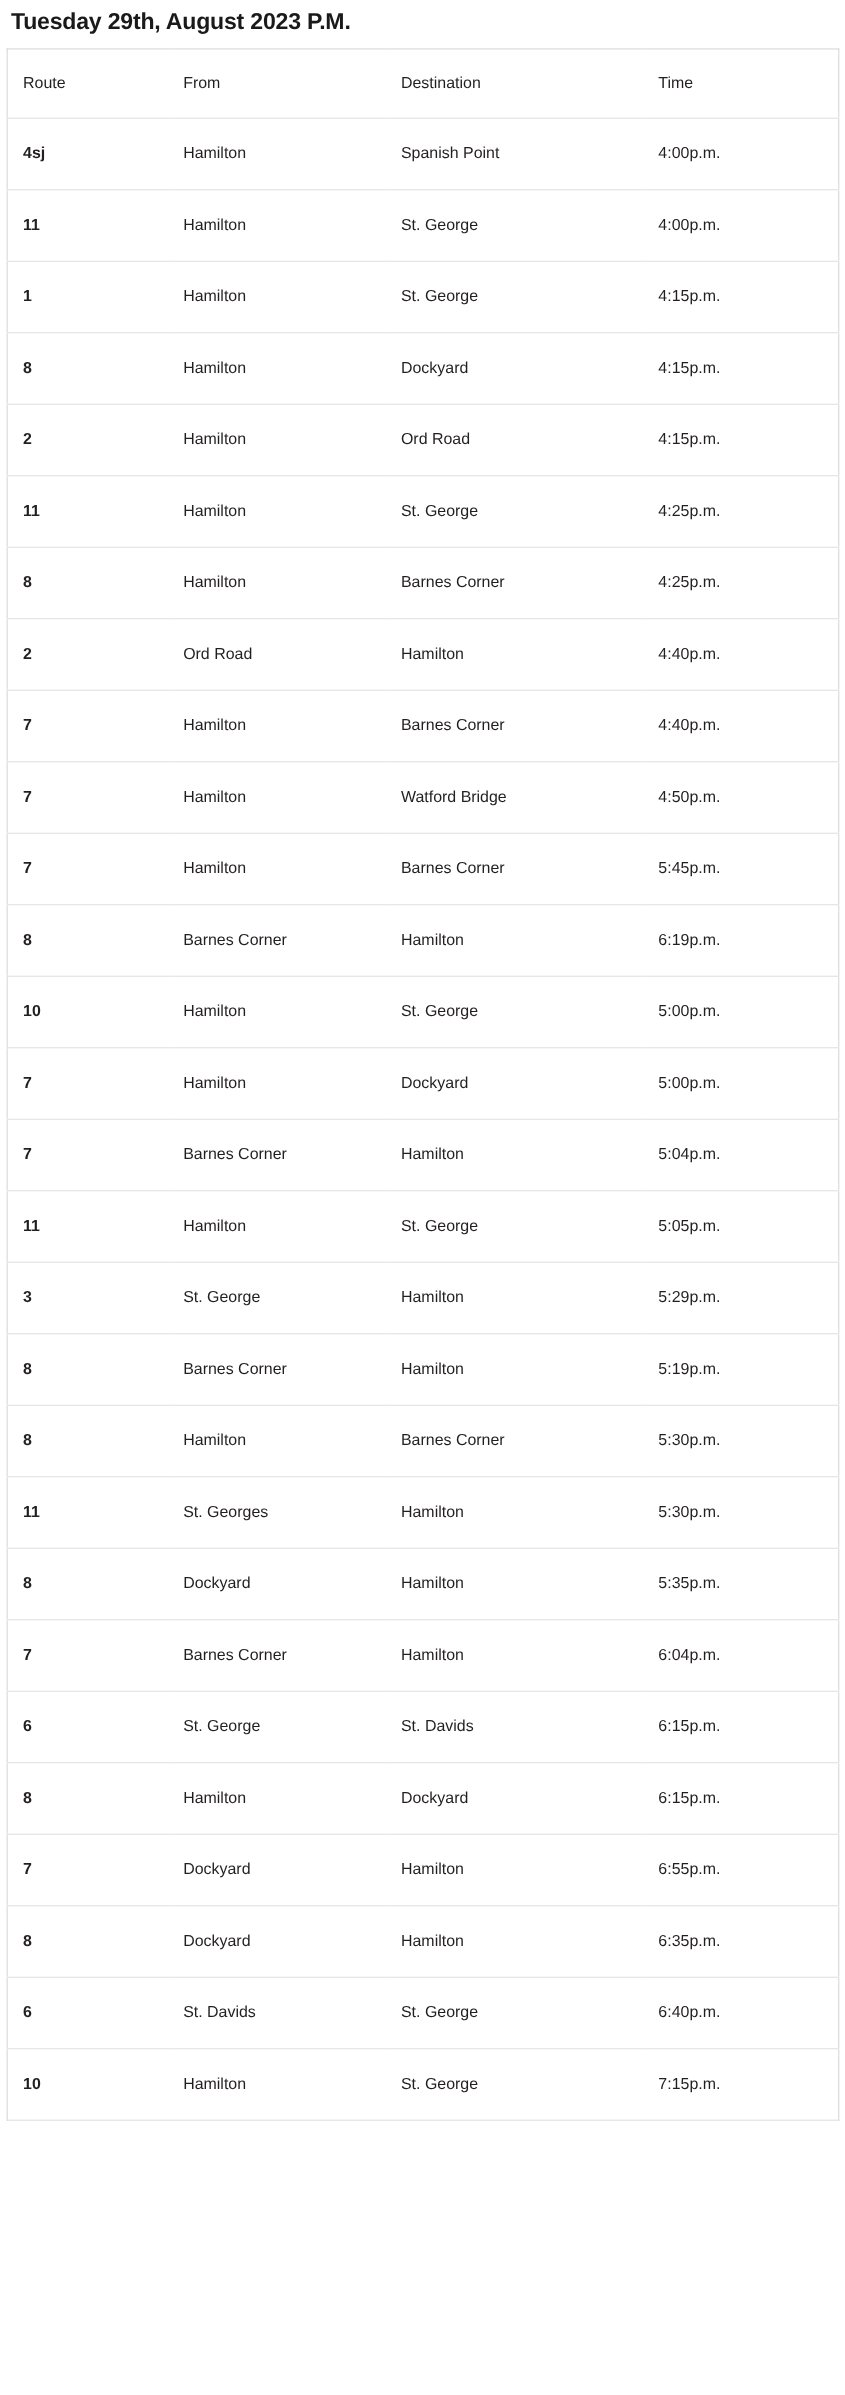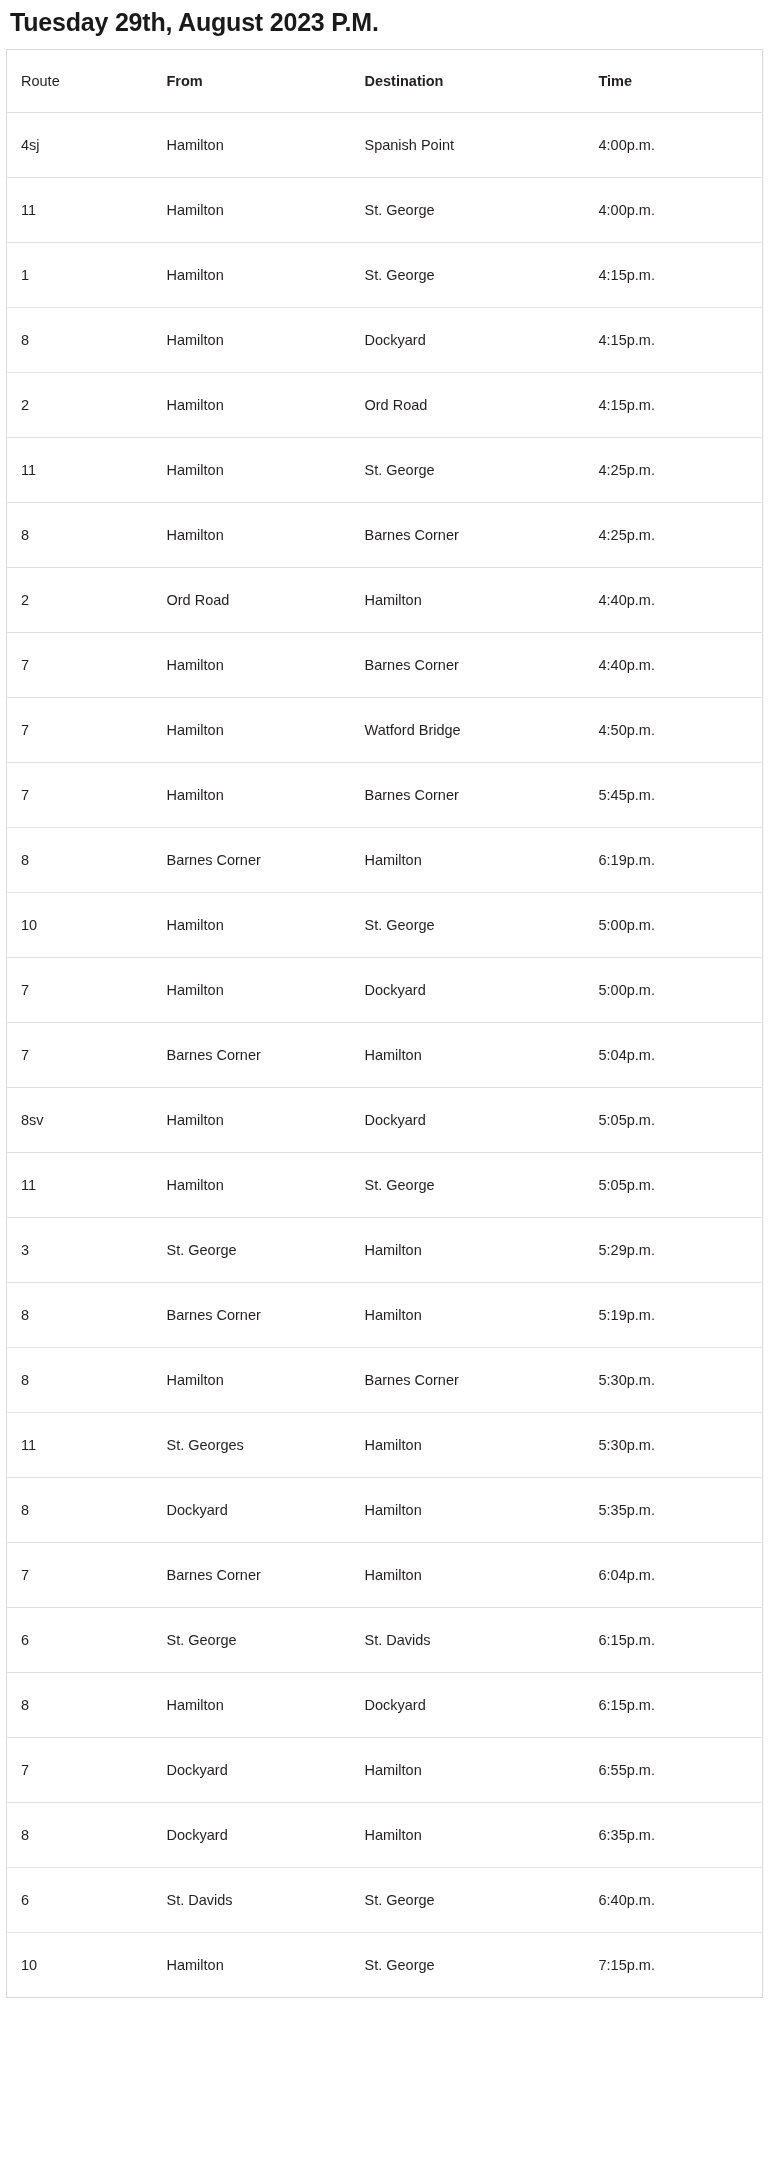--- a/index.html
+++ b/index.html
@@ -12,21 +12,21 @@
     font-family: "Liberation Sans", sans-serif;
     color: #231f20;
     -webkit-font-smoothing: antialiased;
   }
   .page {
     width: 768px;
     box-sizing: border-box;
     padding: 0;
   }
   .title {
-    font-size: 25px;
+    font-size: 21px;
     font-weight: bold;
     letter-spacing: -0.2px;
     padding: 8px 10px 12px 10px;
     margin: 0;
     color: #1a1a1a;
   }
   table.schedule {
     width: 756px;
     margin: 0 6px 0 6px;
     border-collapse: collapse;
@@ -44,28 +44,28 @@
     text-align: left;
     vertical-align: middle;
     padding: 0 0 0 14px;
     height: 64px;
     font-size: 14.5px;
     color: #231f20;
     font-weight: normal;
   }
   table.schedule thead th {
     height: 62px;
-    font-weight: bold;
+    font-weight: normal;
     font-size: 14.5px;
   }
   table.schedule thead th.route-head {
     font-weight: normal;
   }
   table.schedule tbody td.route-cell {
-    font-weight: normal;
+    font-weight: bold;
   }
   table.schedule tbody tr:last-child td {
     border-bottom: none;
   }
 </style>
 </head>
 <body>
 
 <div class="page">
 
@@ -171,26 +171,20 @@
           <td>Dockyard</td>
           <td>5:00p.m.</td>
         </tr>
         <tr>
           <td class="route-cell">7</td>
           <td>Barnes Corner</td>
           <td>Hamilton</td>
           <td>5:04p.m.</td>
         </tr>
         <tr>
-          <td class="route-cell">8sv</td>
-          <td>Hamilton</td>
-          <td>Dockyard</td>
-          <td>5:05p.m.</td>
-        </tr>
-        <tr>
           <td class="route-cell">11</td>
           <td>Hamilton</td>
           <td>St. George</td>
           <td>5:05p.m.</td>
         </tr>
         <tr>
           <td class="route-cell">3</td>
           <td>St. George</td>
           <td>Hamilton</td>
           <td>5:29p.m.</td>

